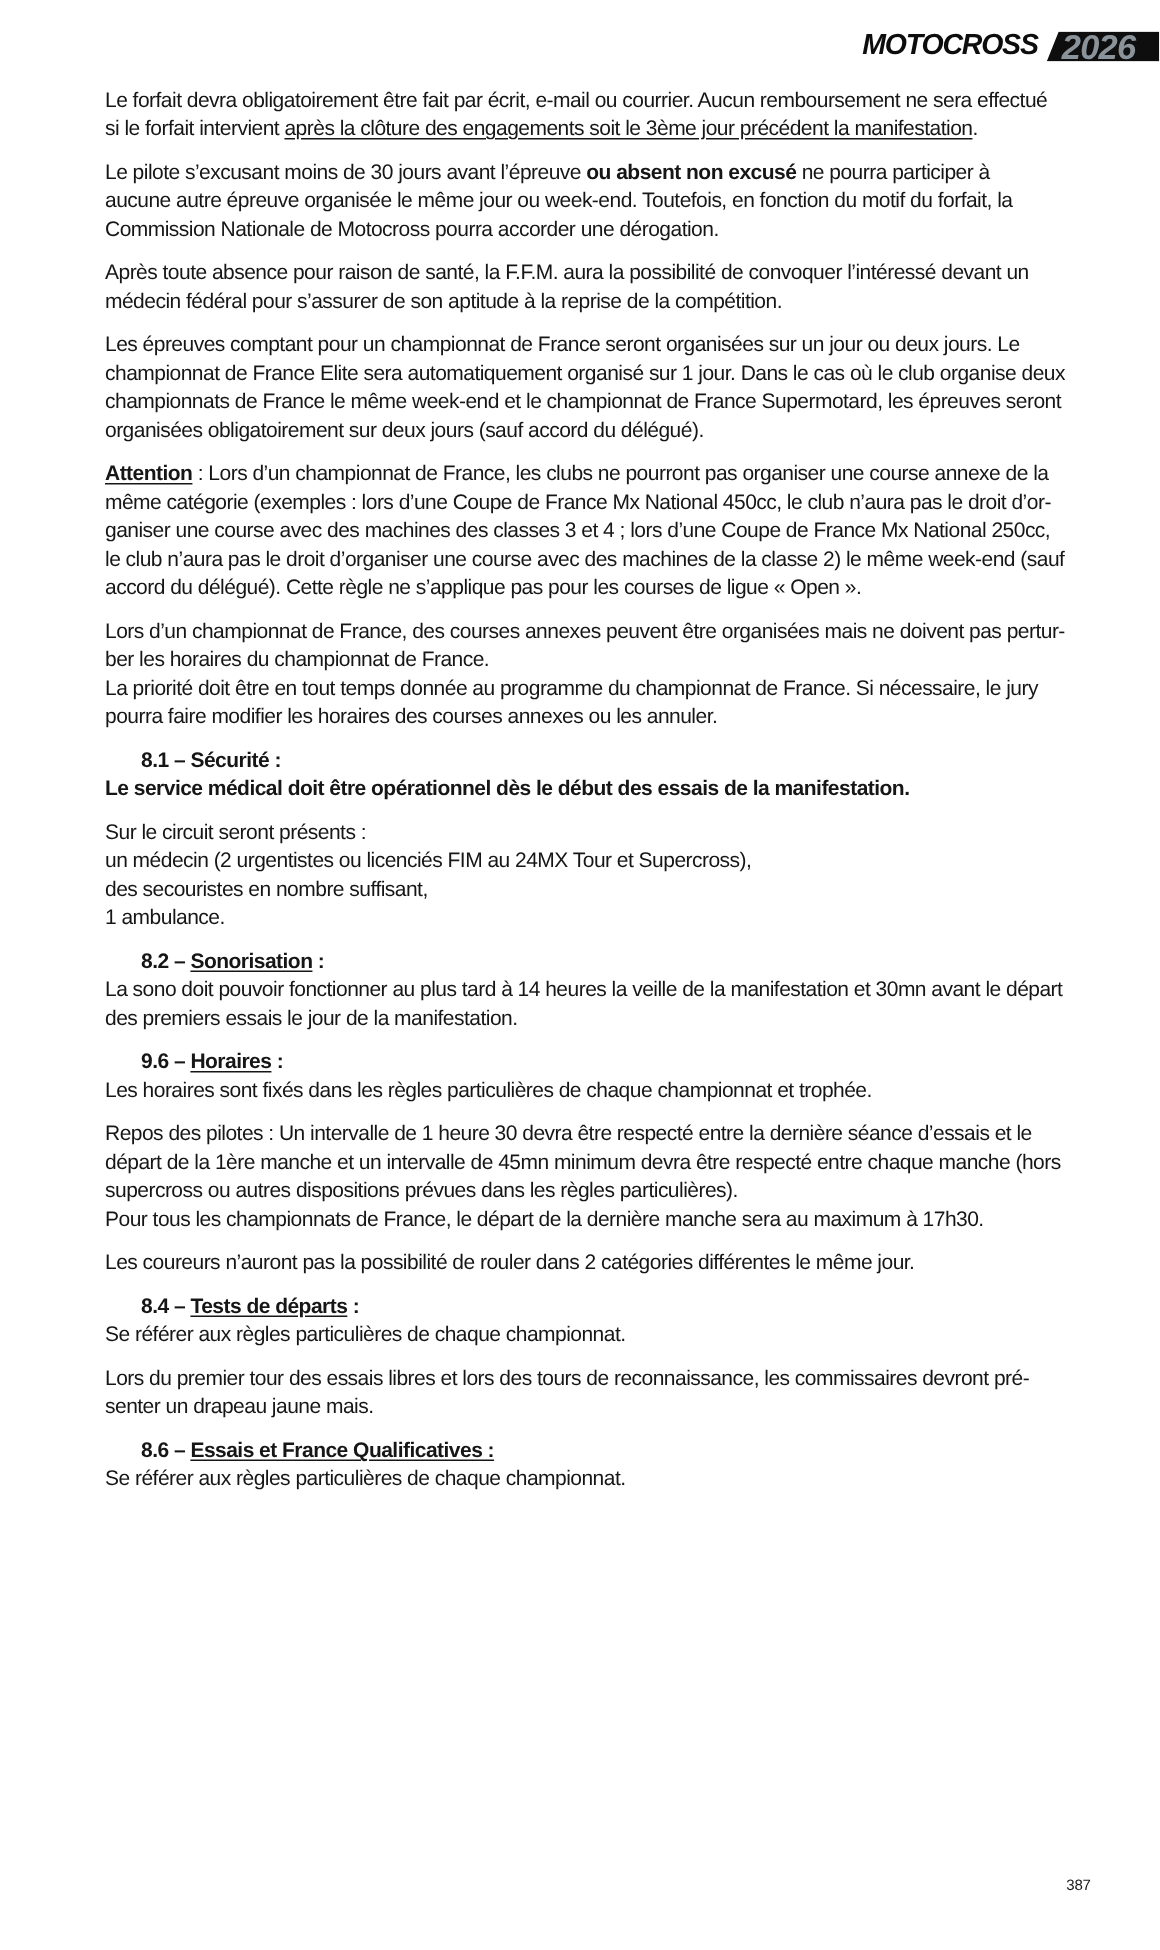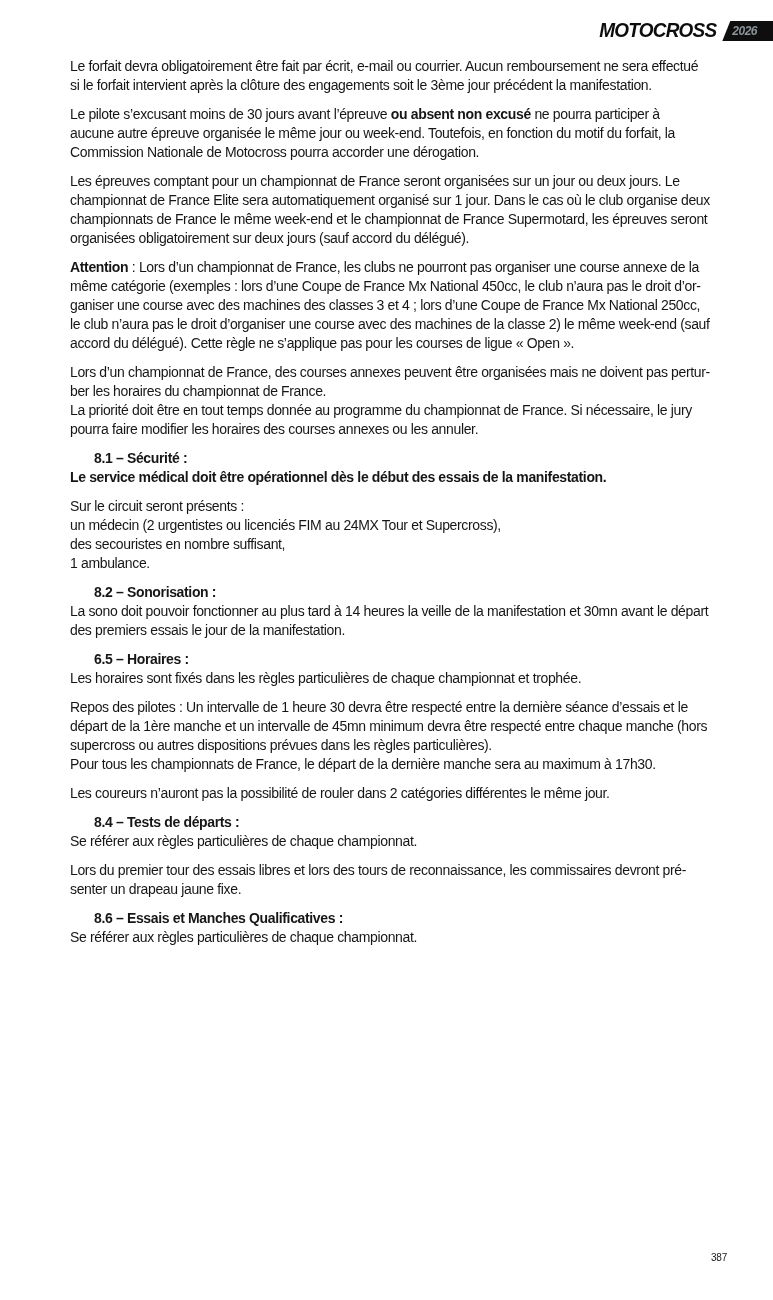--- a/index.html
+++ b/index.html
@@ -26,21 +26,21 @@
     color: #0d0d0d;
     line-height: 20px;
     padding-right: 6px;
     transform: scaleY(1.02);
   }
   .year-badge {
     background: #0e0e0e;
     color: #8a9399;
     font-style: italic;
     font-weight: 800;
-    font-size: 12px;
+    font-size: 23px;
     letter-spacing: -0.5px;
     line-height: 19px;
     padding: 1px 16px 0 10px;
     clip-path: polygon(8px 0, 100% 0, 100% 100%, 0 100%);
   }
   
   .page {
     position: absolute;
     top: 57px; left: 70px;
     width: 703px;
@@ -54,21 +54,21 @@
     width: max-content;
     max-width: none;
   }
   .m0 { margin-bottom: 0 !important; }
   .bold { font-weight: 700; }
   .sec {
     padding-left: 24px;
     font-weight: 700;
     margin-bottom: 0 !important;
   }
-  .u { text-underline-offset: 2px; }
+  .u { text-decoration: underline; text-underline-offset: 2px; }
   b { font-weight: 700; }
   .page-num {
     position: absolute;
     top: 1252px; right: 46px;
     font-size: 10px;
     letter-spacing: -0.2px;
     color: #1a1a1a;
   }
 </style>
 </head>
@@ -82,20 +82,22 @@
 <div class="page">
 
   <p><span>Le forfait devra obligatoirement être fait par écrit, e-mail ou courrier. Aucun remboursement ne sera effectué
 si le forfait intervient </span><span class="u">après la clôture des engagements soit le 3ème jour précédent la manifestation</span><span>.</span></p>
 
   <p><span>Le pilote s’excusant moins de 30 jours avant l’épreuve </span><b>ou absent non excusé</b><span> ne pourra participer à
 aucune autre épreuve organisée le même jour ou week-end. Toutefois, en fonction du motif du forfait, la
 Commission Nationale de Motocross pourra accorder une dérogation.</span></p>
 
 
+  <p>Après toute absence pour raison de santé, la F.F.M. aura la possibilité de convoquer l’intéressé devant un
+médecin fédéral pour s’assurer de son aptitude à la reprise de la compétition.</p>
 
   <p>Les épreuves comptant pour un championnat de France seront organisées sur un jour ou deux jours. Le
 championnat de France Elite sera automatiquement organisé sur 1 jour. Dans le cas où le club organise deux
 championnats de France le même week-end et le championnat de France Supermotard, les épreuves seront
 organisées obligatoirement sur deux jours (sauf accord du délégué).</p>
 
   <p><b class="u">Attention</b><span> : </span><span>Lors d’un championnat de France, les clubs ne pourront pas organiser une course annexe de la
 même catégorie (exemples : lors d’une Coupe de France Mx National 450cc, le club n’aura pas le droit d’or-
 ganiser une course avec des machines des classes 3 et 4 ; lors d’une Coupe de France Mx National 250cc,
 le club n’aura pas le droit d’organiser une course avec des machines de la classe 2) le même week-end (sauf
@@ -112,33 +114,33 @@
   <p>Sur le circuit seront présents :
 un médecin (2 urgentistes ou licenciés FIM au 24MX Tour et Supercross),
 des secouristes en nombre suffisant,
 1 ambulance.</p>
 
 
   <p class="sec"><span>8.2 – </span><span class="u">Sonorisation</span><span> :</span></p>
   <p>La sono doit pouvoir fonctionner au plus tard à 14 heures la veille de la manifestation et 30mn avant le départ
 des premiers essais le jour de la manifestation.</p>
 
-  <p class="sec"><span>6.5 – </span><span class="u">Horaires</span><span> :</span></p>
+  <p class="sec"><span>9.6 – </span><span class="u">Horaires</span><span> :</span></p>
   <p>Les horaires sont fixés dans les règles particulières de chaque championnat et trophée.</p>
 
   <p>Repos des pilotes : Un intervalle de 1 heure 30 devra être respecté entre la dernière séance d’essais et le
 départ de la 1ère manche et un intervalle de 45mn minimum devra être respecté entre chaque manche (hors
 supercross ou autres dispositions prévues dans les règles particulières).
 Pour tous les championnats de France, le départ de la dernière manche sera au maximum à 17h30.</p>
 
   <p>Les coureurs n’auront pas la possibilité de rouler dans 2 catégories différentes le même jour.</p>
 
   <p class="sec"><span>8.4 – </span><span class="u">Tests de départs</span><span> :</span></p>
   <p>Se référer aux règles particulières de chaque championnat.</p>
 
   <p>Lors du premier tour des essais libres et lors des tours de reconnaissance, les commissaires devront pré-
-senter un drapeau jaune fixe.</p>
+senter un drapeau jaune mais.</p>
 
-  <p class="sec"><span>8.6 – </span><span class="u">Essais et Manches Qualificatives :</span><span></span></p>
+  <p class="sec"><span>8.6 – </span><span class="u">Essais et France Qualificatives :</span><span></span></p>
   <p>Se référer aux règles particulières de chaque championnat.</p>
 </div>
 
 <div class="page-num">387</div>
 
 </body></html>

